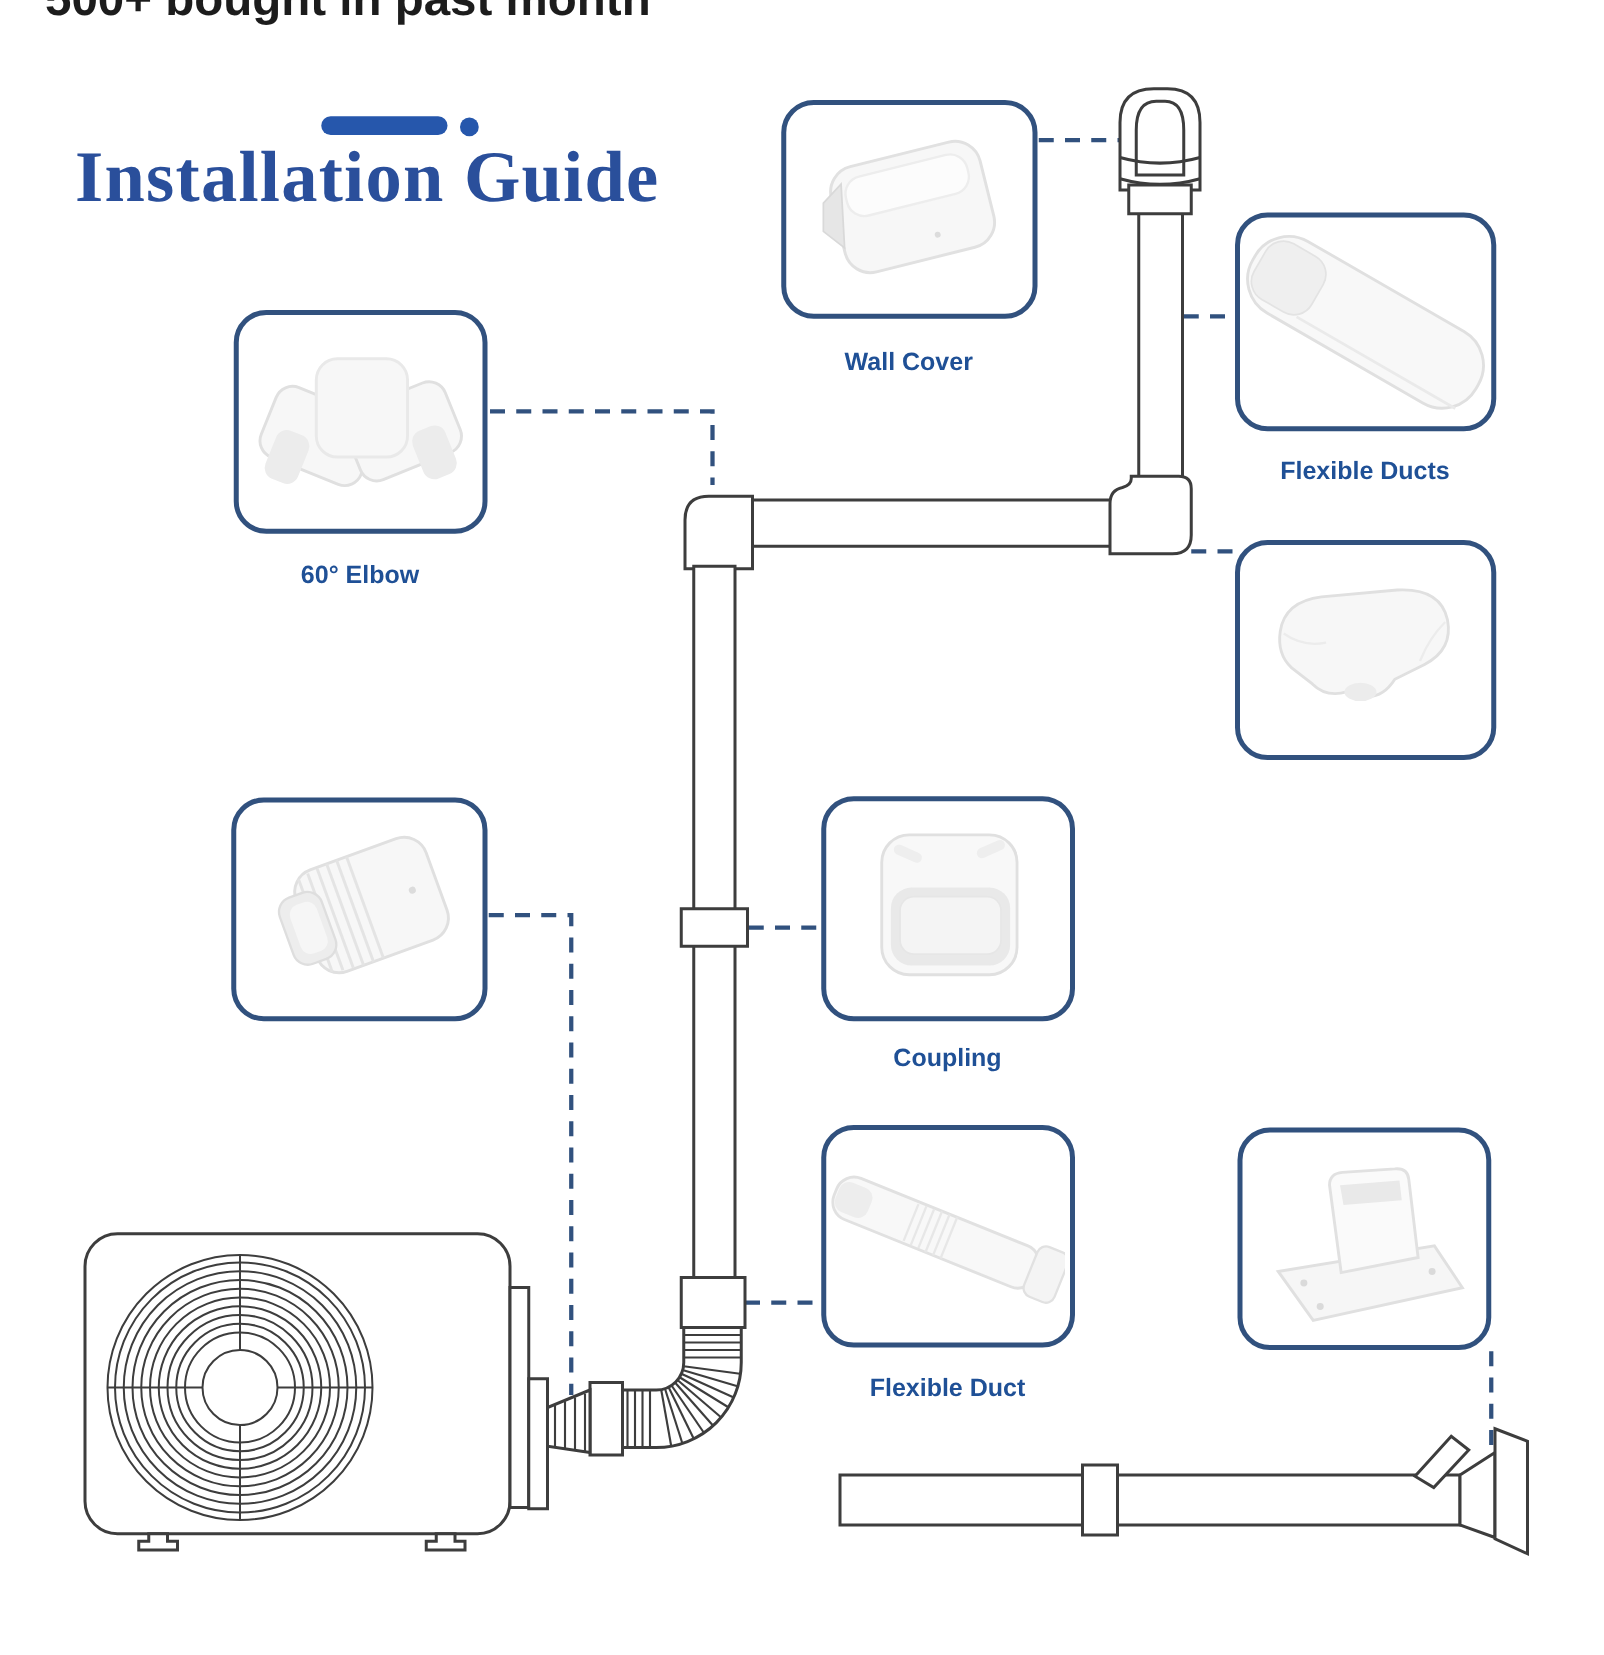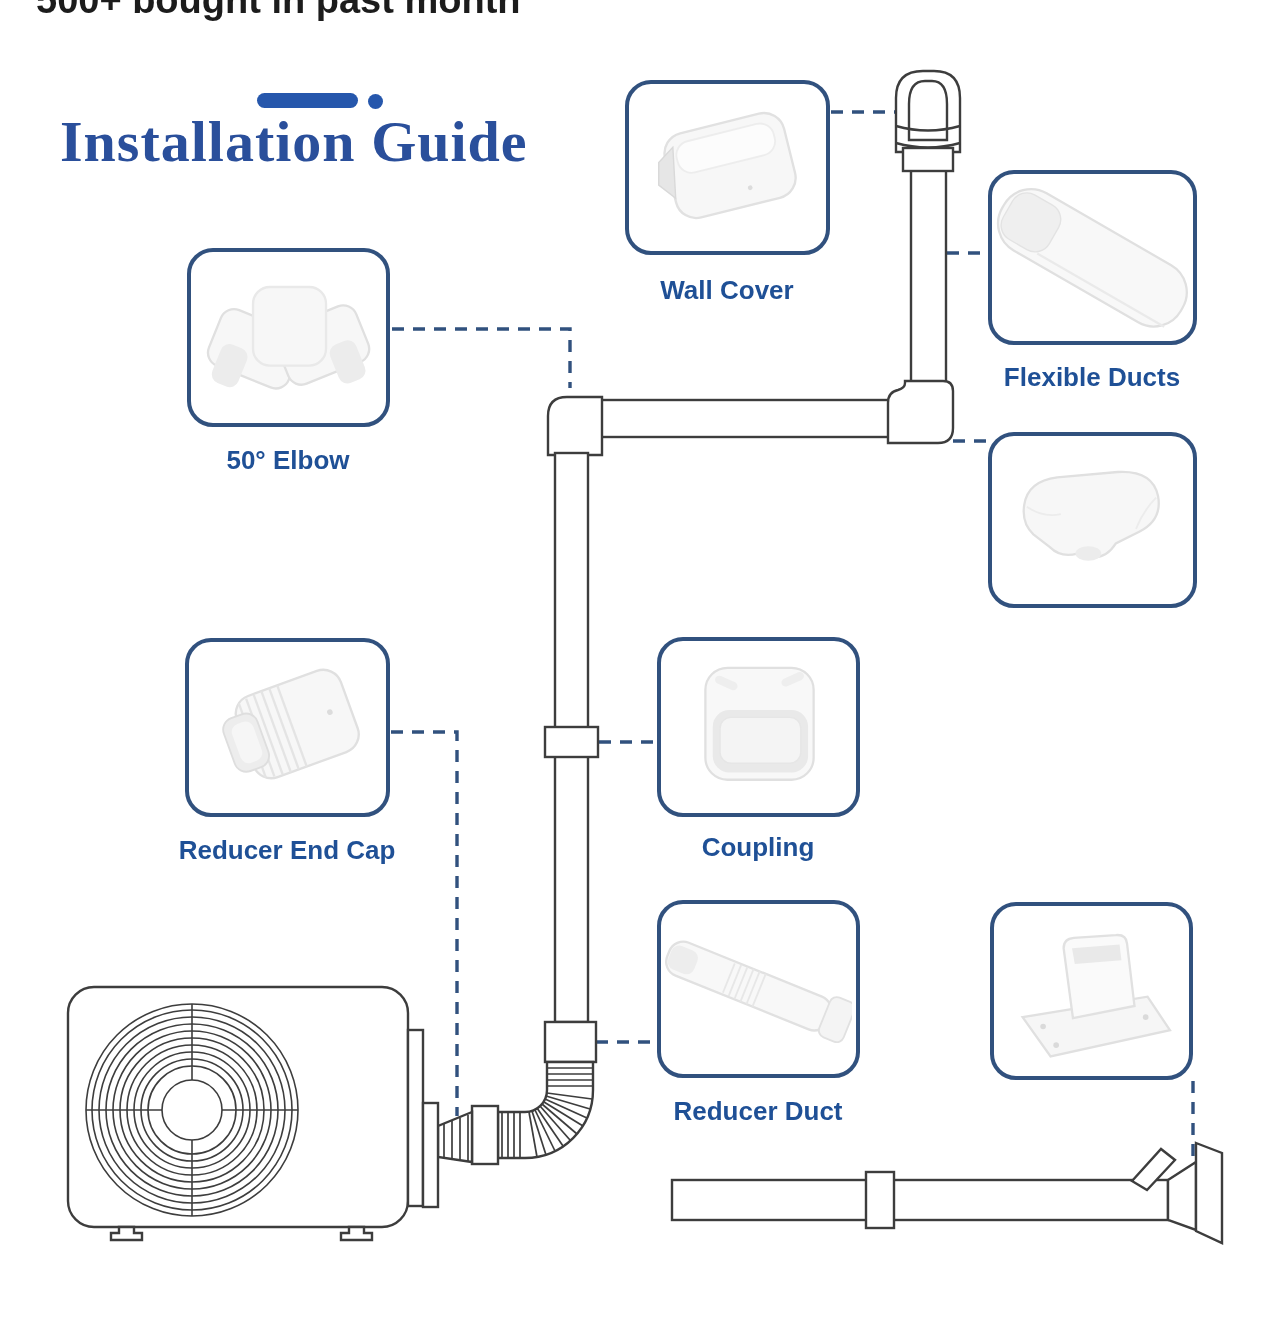--- a/index.html
+++ b/index.html
@@ -9,21 +9,21 @@
          font-weight:600;color:#1c1c1c;white-space:nowrap;}
   .orn-dash{position:absolute;left:257px;top:93px;width:101px;height:15px;border-radius:8px;background:#2657AC;}
   .orn-dot{position:absolute;left:368px;top:94px;width:15px;height:15px;border-radius:50%;background:#2657AC;}
   .title{position:absolute;left:60px;top:108px;width:560px;font-family:"Liberation Serif",serif;
          font-weight:bold;font-size:58px;letter-spacing:1px;color:#2A4F9B;white-space:nowrap;}
   #diagram{position:absolute;left:0;top:0;z-index:1;}
   .callout{position:absolute;z-index:2;box-sizing:border-box;border:4px solid #31517E;border-radius:26px;
            background:#fff;display:flex;align-items:center;justify-content:center;overflow:hidden;}
   .callout svg{display:block;width:96%;height:96%;}
   .clabel{position:absolute;z-index:2;width:300px;height:36px;display:flex;align-items:center;justify-content:center;
-          font-weight:bold;font-size:26px;color:#1F5096;white-space:nowrap;}
+          font-weight:bold;font-size:20px;color:#1F5096;white-space:nowrap;}
 </style>
 </head>
 <body>
 
 <div id="stage">
 
   <div class="badge">500+ bought in past month</div>
   <div class="orn-dash"></div>
   <div class="orn-dot"></div>
   <div class="title">Installation Guide</div>
@@ -153,21 +153,21 @@
     <svg viewBox="0 0 200 175">
       <g fill="#f7f7f7" stroke="#e0e0e0" stroke-width="2.5">
         <rect x="18" y="68" width="92" height="64" rx="15" transform="rotate(22 64 100)"></rect>
         <rect x="90" y="64" width="92" height="64" rx="15" transform="rotate(-22 136 96)"></rect>
         <rect x="62" y="34" width="78" height="84" rx="18" stroke="#e9e9e9"></rect>
       </g>
       <rect x="22" y="96" width="30" height="44" rx="10" transform="rotate(22 37 118)" fill="#ececec"></rect>
       <rect x="148" y="92" width="30" height="44" rx="10" transform="rotate(-22 163 114)" fill="#ececec"></rect>
     </svg>
   </div>
-  <div class="clabel" style="left:138px;top:442px;">50° Elbow</div>
+  <div class="clabel" style="left:138px;top:442px;">60° Elbow</div>
 
   <div class="callout" style="left:988px;top:432px;width:209px;height:176px;">
     <svg viewBox="0 0 209 176">
       <path d="M30,72 Q34,46 66,42 L132,36 Q170,34 176,62 Q181,88 156,101 L130,114 Q118,133 99,128 L88,125 Q70,130 58,118 L40,104 Q27,92 30,72 Z" fill="#f7f7f7" stroke="#e0e0e0" stroke-width="2.5"></path>
       <path d="M33,74 Q50,86 70,82" fill="none" stroke="#ececec" stroke-width="2"></path>
       <path d="M152,98 Q160,78 174,64" fill="none" stroke="#ececec" stroke-width="2"></path>
       <ellipse cx="100" cy="125" rx="14" ry="8" fill="#ececec"></ellipse>
     </svg>
   </div>
 
@@ -182,21 +182,20 @@
           <path d="M87,42 V134"></path>
             <path d="M96,42 V134"></path>
             <path d="M105,42 V134"></path>
         </g>
         <rect x="34" y="58" width="38" height="60" rx="13" fill="#ededed" stroke="#dedede" stroke-width="2"></rect>
         <rect x="42" y="66" width="24" height="44" rx="9" fill="#f6f6f6"></rect>
         <circle cx="148" cy="88" r="3" fill="#dcdcdc"></circle>
       </g>
     </svg>
   </div>
-  <div class="clabel" style="left:137px;top:832px;">Reducer End Cap</div>
 
   <div class="callout" style="left:657px;top:637px;width:203px;height:180px;">
     <svg viewBox="0 0 200 180">
       <rect x="42" y="26" width="118" height="122" rx="24" fill="#f8f8f8" stroke="#e0e0e0" stroke-width="2.5"></rect>
       <rect x="50" y="72" width="104" height="68" rx="18" fill="#e9e9e9"></rect>
       <rect x="58" y="80" width="88" height="50" rx="12" fill="#f4f4f4" stroke="#e6e6e6" stroke-width="1.5"></rect>
       <rect x="52" y="38" width="26" height="9" rx="4.5" transform="rotate(24 65 42)" fill="#eeeeee"></rect>
       <rect x="124" y="34" width="26" height="9" rx="4.5" transform="rotate(-24 137 38)" fill="#eeeeee"></rect>
     </svg>
   </div>
@@ -212,21 +211,21 @@
             <path d="M80,71 V107"></path>
           <path d="M87,70 V108"></path>
             <path d="M94,70 V108"></path>
             <path d="M101,70 V108"></path>
         </g>
         <rect x="-2" y="76" width="30" height="27" rx="9" fill="#ededed"></rect>
         <rect x="176" y="64" width="28" height="46" rx="8" fill="#f4f4f4" stroke="#e1e1e1" stroke-width="2"></rect>
       </g>
     </svg>
   </div>
-  <div class="clabel" style="left:608px;top:1093px;">Reducer Duct</div>
+  <div class="clabel" style="left:608px;top:1093px;">Flexible Duct</div>
 
   <div class="callout" style="left:990px;top:902px;width:203px;height:178px;">
     <svg viewBox="0 0 200 175">
       <path d="M26,116 L160,94 L184,130 L56,158 Z" fill="#f6f6f6" stroke="#e0e0e0" stroke-width="2.5"></path>
       <path d="M70,42 Q70,32 81,31 L126,28 Q137,27 138,37 L146,104 L80,117 Z" fill="#fafafa" stroke="#e1e1e1" stroke-width="2.5"></path>
       <path d="M79,42 L130,38 L132,55 L82,59 Z" fill="#e9e9e9"></path>
       <circle cx="48" cy="126" r="3" fill="#dadada"></circle>
       <circle cx="62" cy="146" r="3" fill="#dadada"></circle>
       <circle cx="158" cy="116" r="3" fill="#dadada"></circle>
     </svg>

